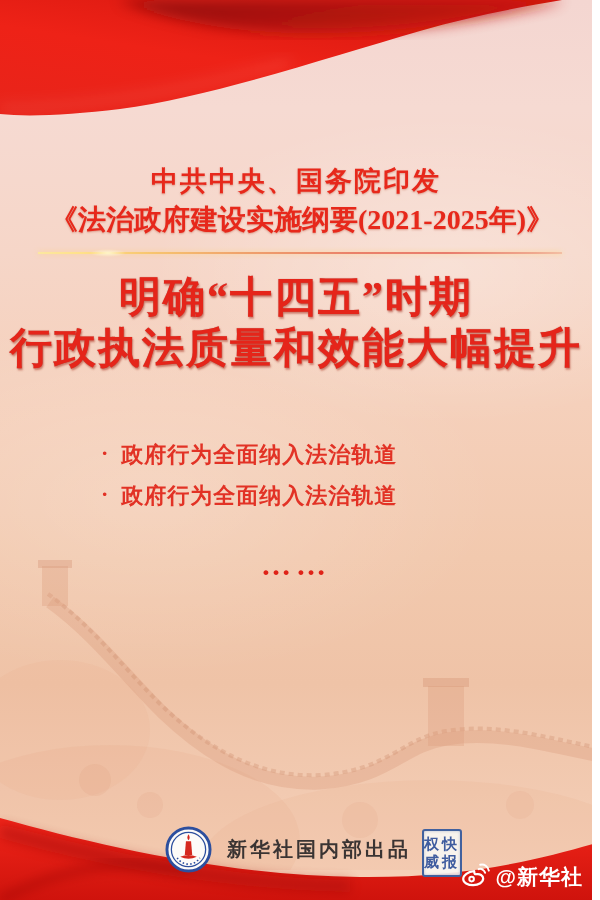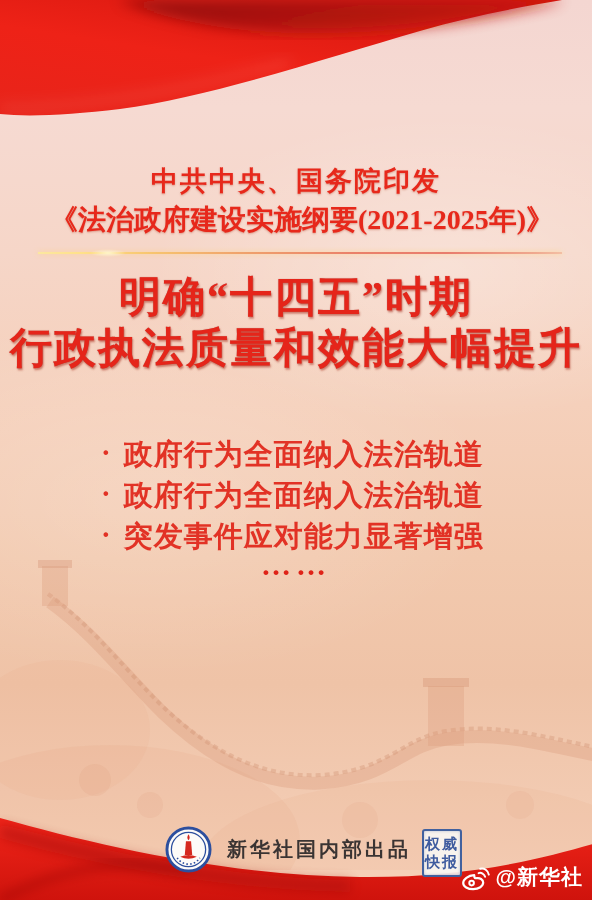--- a/index.html
+++ b/index.html
@@ -30,39 +30,39 @@
       #ea8169 60%,#e87d6d 78%,#efa98f 95%,#f3bfa4 100%);
     box-shadow:0 0 5px rgba(255,214,130,.8);}
   .divider::after{content:"";position:absolute;left:52px;top:-3px;width:36px;height:8px;
     background:radial-gradient(closest-side,rgba(255,248,210,.95),rgba(255,248,210,0));}
 
   .headline{position:absolute;top:272px;left:0;right:0;z-index:3;text-align:center;
     color:#e5251a;font-weight:bold;font-size:42px;line-height:51px;letter-spacing:2px;
     text-shadow:1px 2px 2px rgba(158,24,8,.45), 0 0 1px rgba(120,10,5,.5);}
 
   .bullets{position:absolute;top:434px;left:101px;z-index:3;
-    color:#e23225;font-weight:bold;font-size:29px;line-height:41px;letter-spacing:1px;text-align:center;}
+    color:#e23225;font-weight:bold;font-size:22px;line-height:41px;letter-spacing:1px;text-align:center;}
   .bullet-row{white-space:nowrap;}
   .bullet-marker{display:inline-block;margin-right:12px;transform:translateY(-2px);}
 
   .ellipsis{position:absolute;top:548px;left:0;right:0;z-index:3;text-align:center;
     color:#df2318;font-size:30px;font-weight:bold;letter-spacing:5px;}
 
   .footer{position:absolute;top:823px;left:165px;height:52px;z-index:5;
     display:flex;align-items:center;}
   .logo{width:47px;height:47px;display:block;}
   .producer{margin-left:15px;font-family:"Liberation Sans","DejaVu Sans",sans-serif;
     font-size:20px;font-weight:bold;color:#3a3433;letter-spacing:3px;}
   .badge{margin-left:11px;width:36px;height:44px;border:2px solid #41619e;border-radius:3px;
-    background:rgba(249,246,242,.92);display:flex;flex-direction:column;align-items:center;
+    background:rgba(249,246,242,.92);display:flex;flex-direction:row;align-items:center;
     justify-content:center;color:#3f5c9f;font-size:15px;line-height:18px;font-weight:bold;
     letter-spacing:2px;transform:translateY(4px);box-shadow:inset 0 0 3px rgba(63,92,159,.35);}
   .badge span{display:block;}
 
-  .weibo{position:absolute;right:9px;bottom:9px;z-index:5;display:flex;align-items:flex-end;
+  .weibo{position:absolute;right:9px;bottom:9px;z-index:5;display:flex;align-items:flex-start;
     color:#ffffff;font-family:"Liberation Sans","DejaVu Sans",sans-serif;
     font-size:21px;font-weight:bold;letter-spacing:1px;}
   .weibo svg{margin-right:6px;display:block;}
 </style>
 </head>
 <body>
 
 <div class="page">
 
   <div class="bg-soft"></div>
@@ -135,23 +135,20 @@
     <div>行政执法质量和效能大幅提升</div>
   </div>
 
   <div class="bullets">
     <div class="bullet-row">
       <span class="bullet-marker">·</span><span>政府行为全面纳入法治轨道</span>
     </div>
     <div class="bullet-row">
       <span class="bullet-marker">·</span><span>政府行为全面纳入法治轨道</span>
     </div>
-    <div class="bullet-row">
-      <span class="bullet-marker">·</span><span>突发事件应对能力显著增强</span>
-    </div>
   </div>
 
   <div class="ellipsis">……</div>
 
   <div class="footer">
     <svg class="logo" viewBox="0 0 48 48" aria-hidden="true">
       <circle cx="24" cy="24" r="22" fill="#fdfbf8" stroke="#2d4f9e" stroke-width="3"></circle>
       <circle cx="24" cy="24" r="17.5" fill="none" stroke="#2d4f9e" stroke-width="1.3"></circle>
       <path d="M24,8.5 C25.6,10.8 25.6,13 24,14.6 C22.4,13 22.4,10.8 24,8.5 Z" fill="#d5281e"></path>
       <path d="M21.4,15.5 L26.6,15.5 L27.8,29.5 L20.2,29.5 Z" fill="#d5281e"></path>

